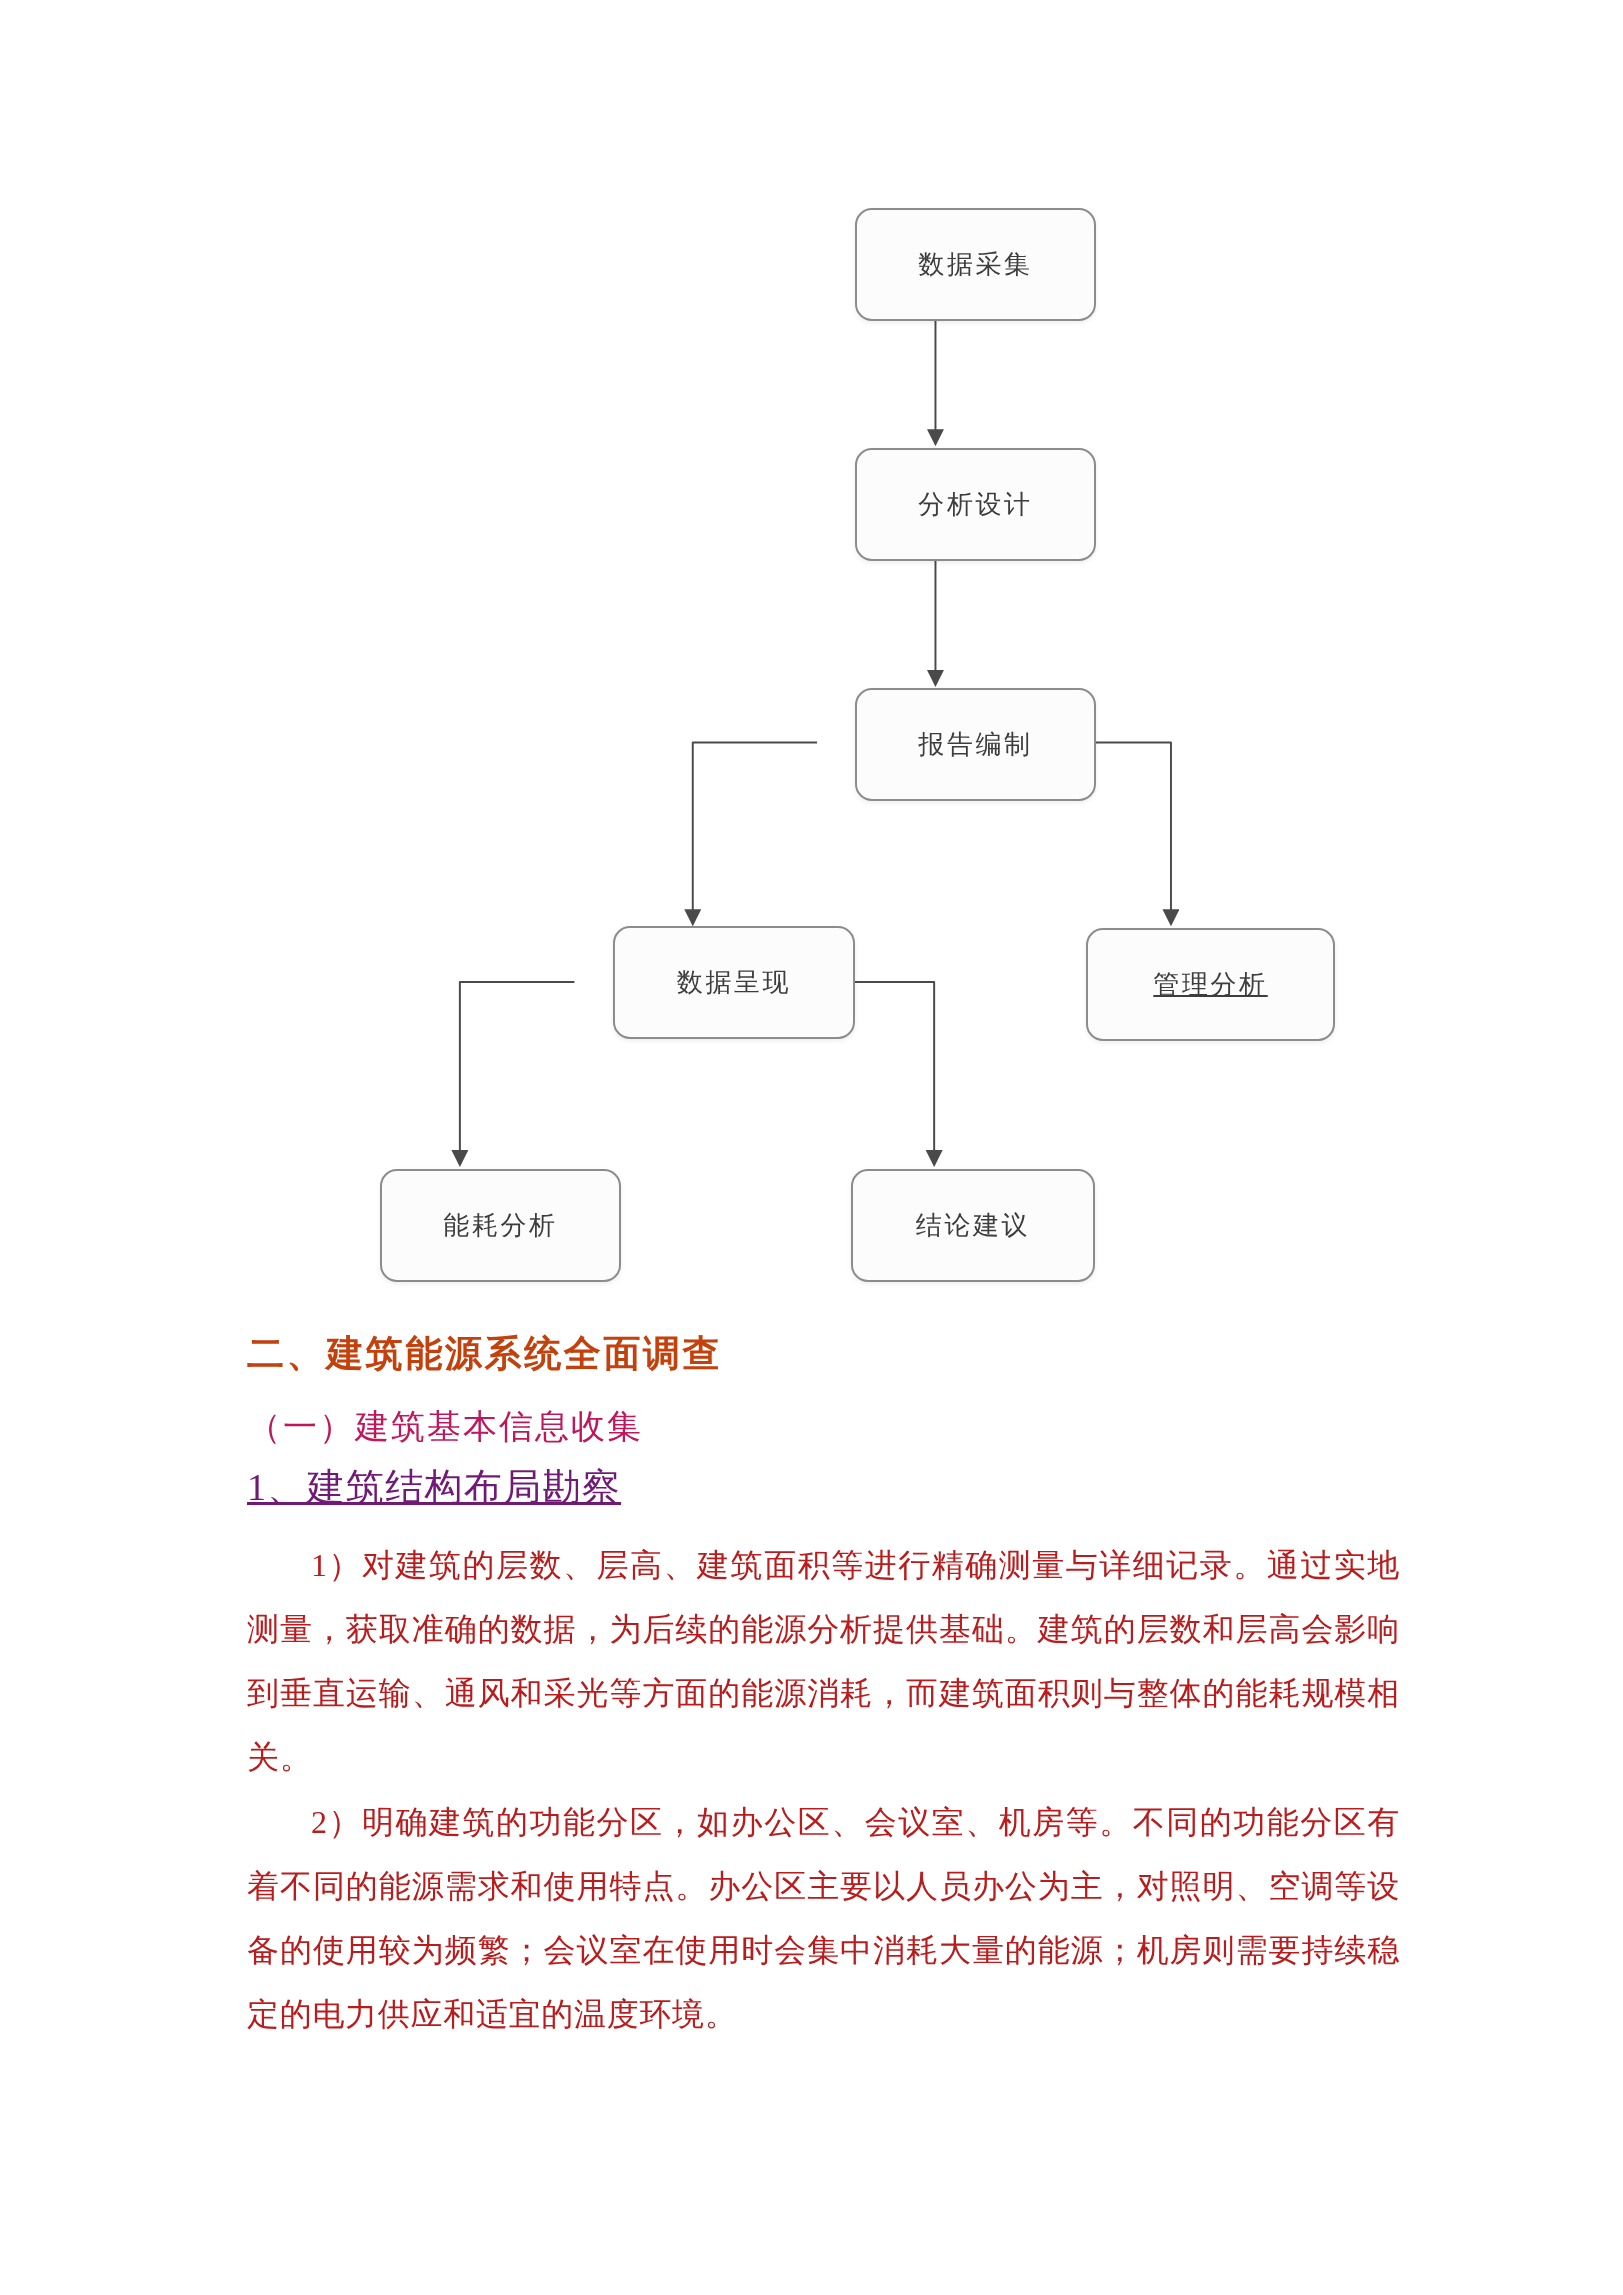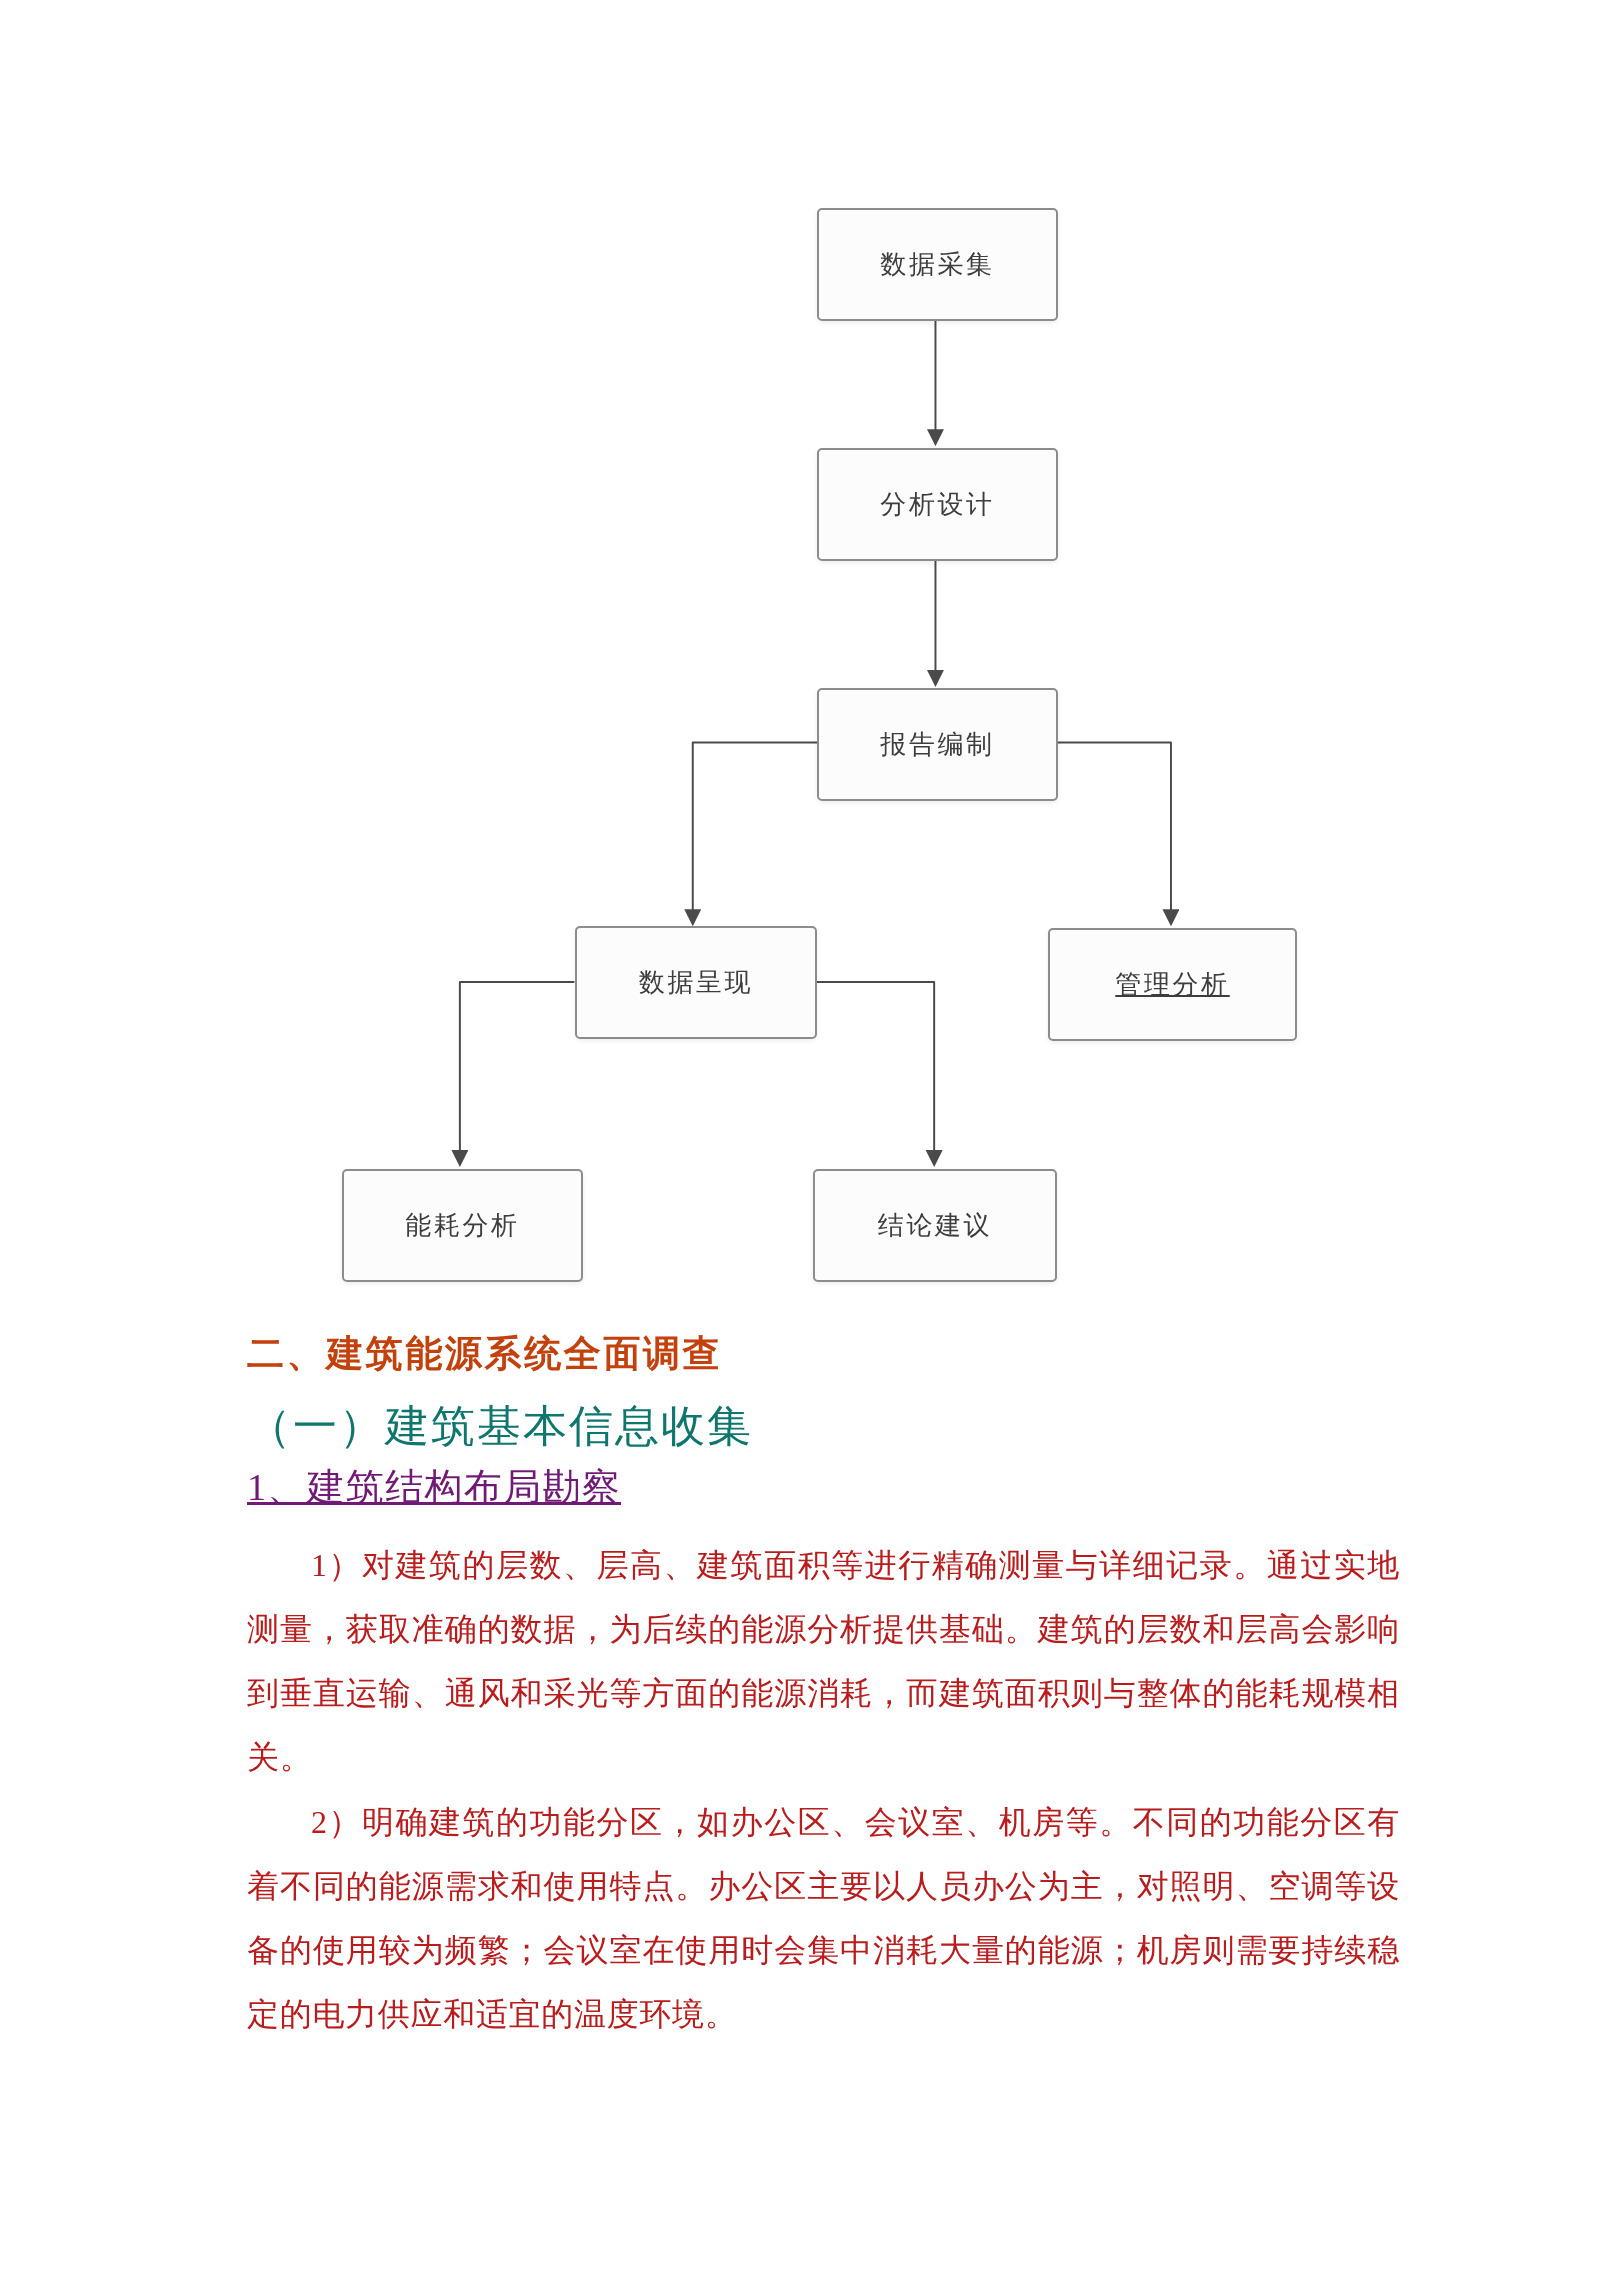--- a/index.html
+++ b/index.html
@@ -21,29 +21,30 @@
     top: 0;
     width: 1623px;
     height: 2295px;
     pointer-events: none;
   }
   .node {
     position: absolute;
     height: 109px;
     background: #fcfcfc;
     border: 2px solid #8c8c8c;
-    border-radius: 5px;
+    border-radius: 17px;
     display: flex;
     align-items: center;
     justify-content: center;
     font-size: 26px;
     letter-spacing: 2.6px;
     color: #3d3d3d;
     box-shadow: 0 2px 5.2px rgba(0,0,0,0.07);
     font-family: "Liberation Sans", sans-serif;
+    margin-left: 38px;
   }
   .n1 { left: 817px; top: 208px;  width: 237px; }
   .n2 { left: 817px; top: 448px;  width: 237px; }
   .n3 { left: 817px; top: 688px; width: 237px; font-family: Liberation Serif, serif; }
   .n4 { left: 575px;  top: 926px; width: 238px; }
   .n5 { left: 1048px; top: 928px; width: 245px; text-decoration: underline; }
   .n6 { left: 342px;  top: 1169px; width: 237px; }
   .n7 { left: 813px; top: 1169px; width: 240px; }
 
   .content {
@@ -57,25 +58,25 @@
     margin: 0 0 30px 0;
     font-size: 37px;
     line-height: 42px;
     font-weight: bold;
     letter-spacing: 2.6px;
     color: #c2410c;
     font-family: Liberation Mono, monospace;
   }
   .content h3 {
     margin: 0 0 23.6px 0;
-    font-size: 44px;
+    font-size: 34px;
     line-height: 39px;
     font-weight: normal;
     letter-spacing: 2px;
-    color: #0f766e;
+    color: #be185d;
     font-family: "Liberation Serif", serif;
   }
   .item-title {
     margin: 0 0 29px 0;
     font-size: 38px;
     line-height: 34px;
     letter-spacing: 1.3px;
     color: #701a75;
     text-decoration: underline;
   }

